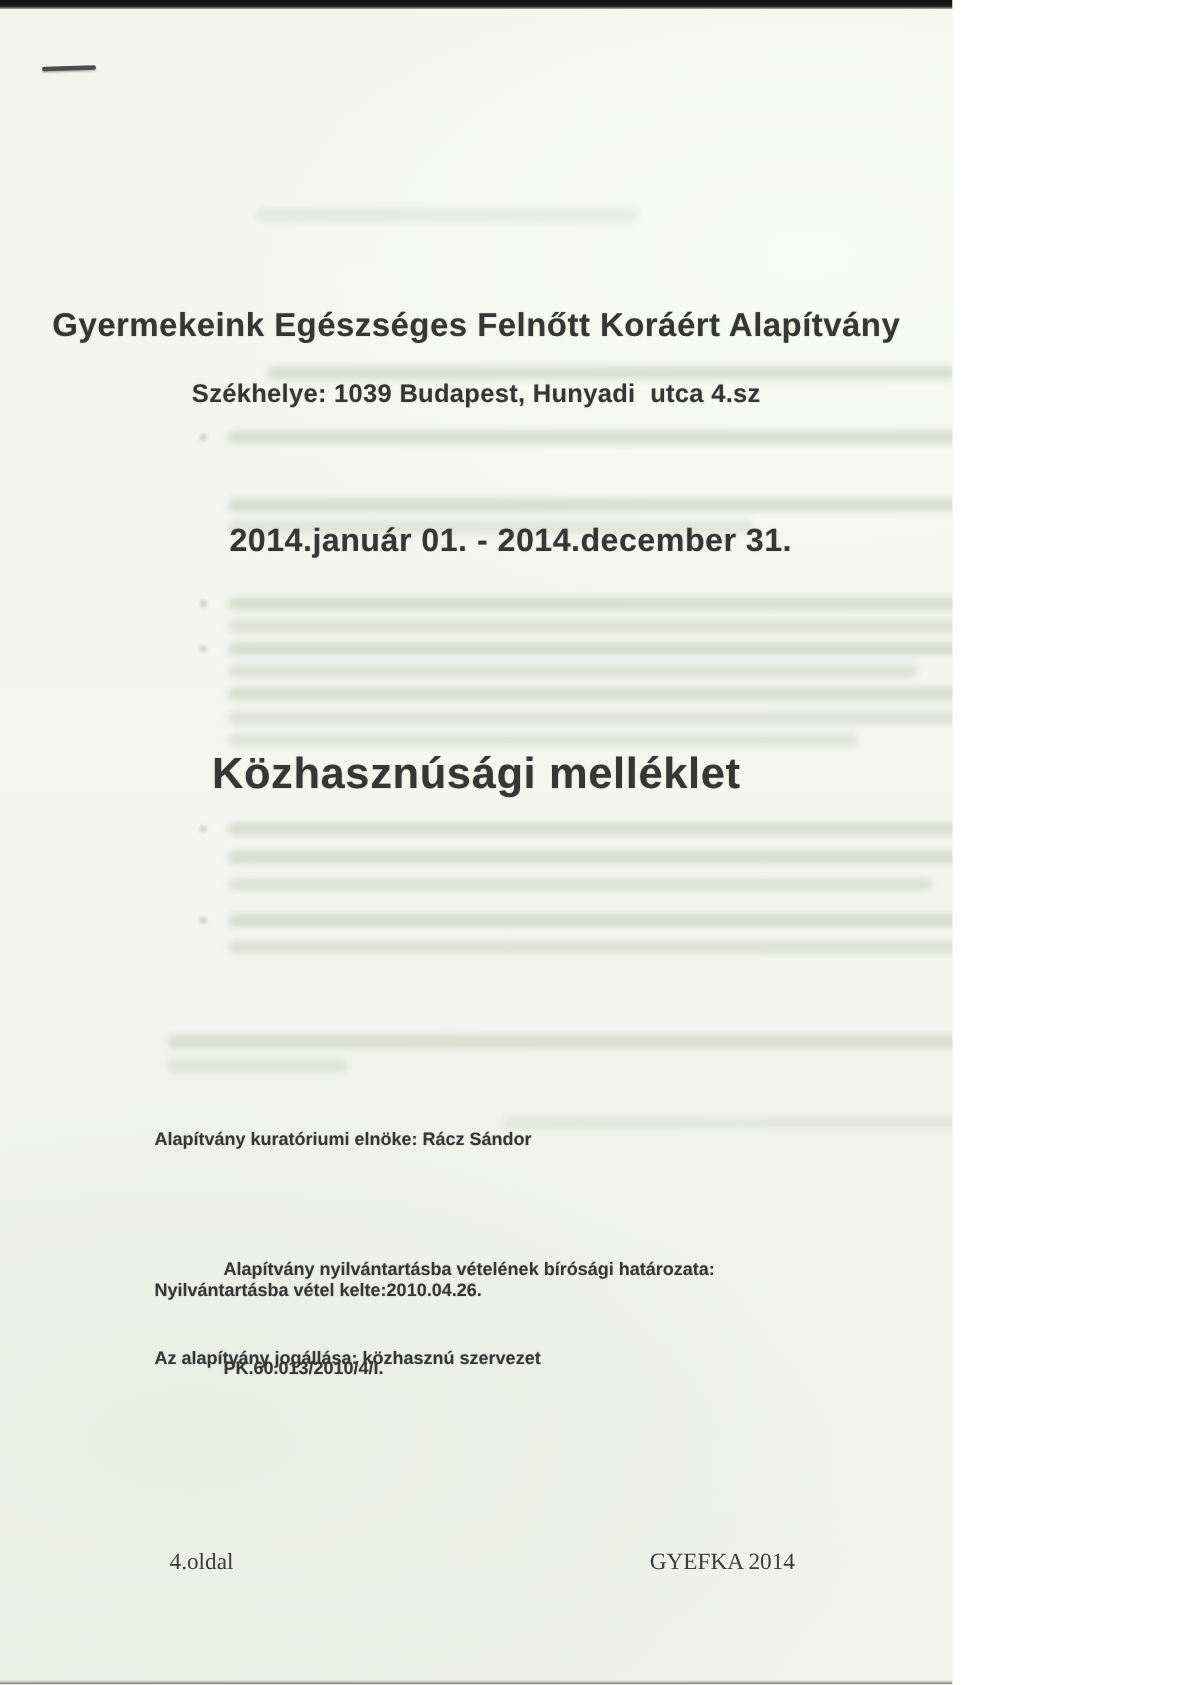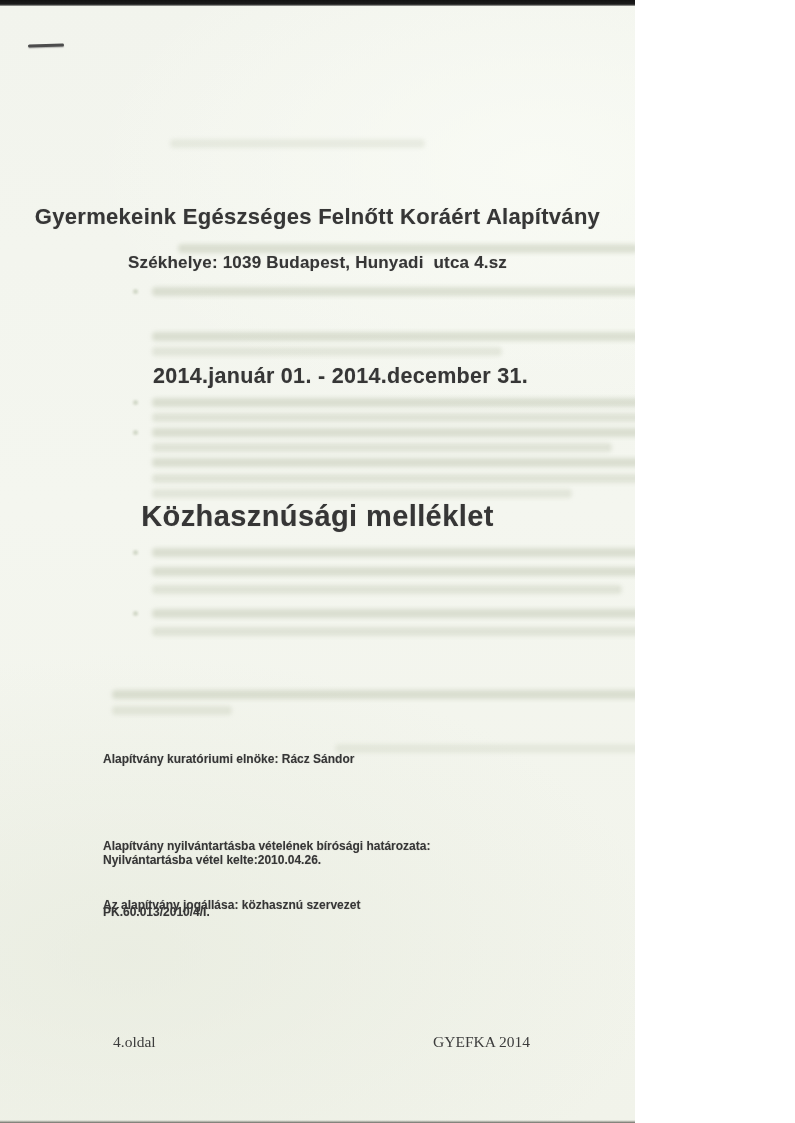--- a/index.html
+++ b/index.html
@@ -43,33 +43,33 @@
     text-align: center;
     color: #363636;
     text-shadow: 0 0 1px rgba(90,90,90,0.35);
     white-space: pre-wrap;
   }
   .foundation-name { top: 204px; font-size: 22px; font-weight: bold; letter-spacing: 0.3px; }
   .address        { top: 253px; font-size: 17px; font-weight: bold; letter-spacing: 0.2px; }
   .shortname      { top: 296px; font-size: 14.5px; font-weight: normal; color: #404040; }
   .shortname b    { font-family: "Liberation Serif", serif; font-size: 15.5px; font-weight: bold; color: #333; }
   .ksh            { top: 314px; font-size: 17px; font-weight: bold; }
-  .period         { top: 364px; font-size: 21.5px; font-weight: bold; letter-spacing: 0.3px; margin-left: 46px; }
+  .period         { top: 348px; font-size: 21.5px; font-weight: bold; letter-spacing: 0.3px; margin-left: 46px; }
   .main-title     { top: 500px; font-size: 29px; font-weight: bold; letter-spacing: 0.4px; }
   .detail {
     position: absolute; left: 103px; right: 70px;
     text-align: left;
     color: #363636;
     font-size: 12px; font-weight: bold;
     line-height: 22px;
     text-shadow: 0 0 1px rgba(90,90,90,0.35);
     white-space: pre-wrap;
   }
   .d-chairman { top: 748px; }
-  .d-ruling   { top: 791px; }
+  .d-ruling   { top: 791px; margin-left: 46px; }
   .d-regdate  { top: 849px; }
   .d-status   { top: 894px; }
   .footer {
     position: absolute; top: 1033px; left: 0; right: 0;
     display: flex; justify-content: space-between;
     padding: 0 105px 0 113px; box-sizing: border-box;
     font-family: "Liberation Serif", serif;
     font-size: 15.5px; color: #3c3c3c;
   }
   

